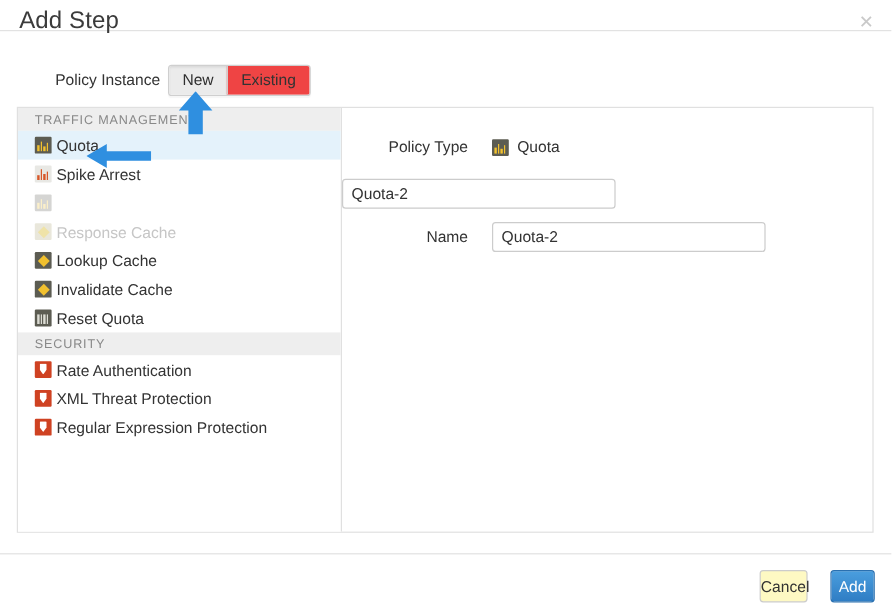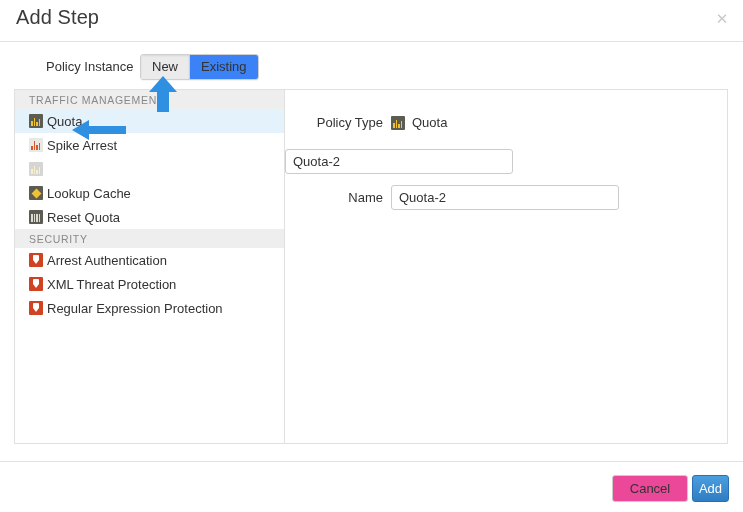--- a/index.html
+++ b/index.html
@@ -14,21 +14,21 @@
     color: #333333;
     overflow: hidden;
     position: relative;
   }
 
   
   .dialog-header {
     position: absolute;
     left: 0; top: 0;
     width: 743px;
-    height: 42px;
+    height: 26px;
     border-bottom: 1px solid #e2e2e2;
     box-sizing: border-box;
   }
   .dialog-title {
     position: absolute;
     left: 16px; top: 6px;
     font-size: 20px;
     font-weight: normal;
     color: #3b3b3b;
     letter-spacing: 0.1px;
@@ -63,21 +63,21 @@
     left: 140px; top: 0px;
     display: flex;
     border: 1px solid #cfcfcf;
     border-radius: 3px;
     overflow: hidden;
     box-shadow: 0 1px 1px rgba(0,0,0,0.04);
   }
   .toggle-btn {
     font-size: 13px;
     padding: 4px 11px 5px 11px;
-    background: #3b82f6;
+    background: #ef4444;
     color: #333;
     cursor: pointer;
     user-select: none;
     line-height: 15px;
   }
   .toggle-btn.selected {
     background: #ebebeb;
     color: #2f2f2f;
     box-shadow: inset 0 1px 2px rgba(0,0,0,0.09);
   }
@@ -203,25 +203,25 @@
     clip-path: polygon(0 0, 100% 0, 100% 55%, 50% 100%, 0 55%);
   }
 
   
   .form-row {
     position: absolute;
     display: flex;
     align-items: center;
   }
   .form-label {
-    width: 106px;
+    width: 125px;
     text-align: right;
     font-size: 13px;
     color: #333;
-    padding-right: 8px;
+    padding-right: 20px;
     box-sizing: border-box;
   }
   .form-value {
     font-size: 13px;
     color: #333;
     display: flex;
     align-items: center;
   }
   .form-value .pico { margin-right: 7px; }
   .text-input {
@@ -253,23 +253,23 @@
     height: 27px;
     font-size: 13px;
     font-family: "Liberation Sans", sans-serif;
     border-radius: 3px;
     cursor: pointer;
     line-height: 25px;
     text-align: center;
     box-sizing: border-box;
   }
   .btn-cancel {
-    right: 55px;
-    width: 76px;
-    background: #ec4899;
+    right: 70px;
+    width: 40px;
+    background: #fef9c3;
     border: 1px solid #cccccc;
     color: #333;
   }
   .btn-add {
     right: 14px;
     width: 37px;
     background: linear-gradient(#4a9ede, #2f7dc4);
     border: 1px solid #2a70b0;
     color: #ffffff;
   }
@@ -324,43 +324,51 @@
 
     <div class="list-item disabled">
       <span class="pico ico-bars dim">
         <i class="b" style="left:2px;height:5px;"></i>
           <i class="b" style="left:4.5px;height:8px;"></i>
           <i class="b" style="left:7px;height:4px;"></i>
           <i class="b" style="left:9.5px;height:7px;"></i>
       </span>
     </div>
 
+    <div class="list-item disabled">
+      <span class="pico ico-diamond light"></span>
+      <span class="label">Response Cache</span>
+    </div>
 
     <div class="list-item">
       <span class="pico ico-diamond"></span>
       <span class="label">Lookup Cache</span>
     </div>
 
 
+    <div class="list-item">
+      <span class="pico ico-diamond"></span>
+      <span class="label">Invalidate Cache</span>
+    </div>
 
     <div class="list-item">
       <span class="pico ico-bars2">
         <i class="b" style="left:2px;height:8px;"></i>
           <i class="b" style="left:4.5px;height:8px;"></i>
           <i class="b" style="left:7px;height:8px;"></i>
           <i class="b" style="left:9.5px;height:8px;"></i>
       </span>
       <span class="label">Reset Quota</span>
     </div>
 
     <div class="section-header">SECURITY</div>
 
     <div class="list-item">
       <span class="pico ico-shield"></span>
-      <span class="label">Arrest Authentication</span>
+      <span class="label">Rate Authentication</span>
     </div>
 
     <div class="list-item">
       <span class="pico ico-shield"></span>
       <span class="label">XML Threat Protection</span>
     </div>
 
 
     <div class="list-item">
       <span class="pico ico-shield"></span>

